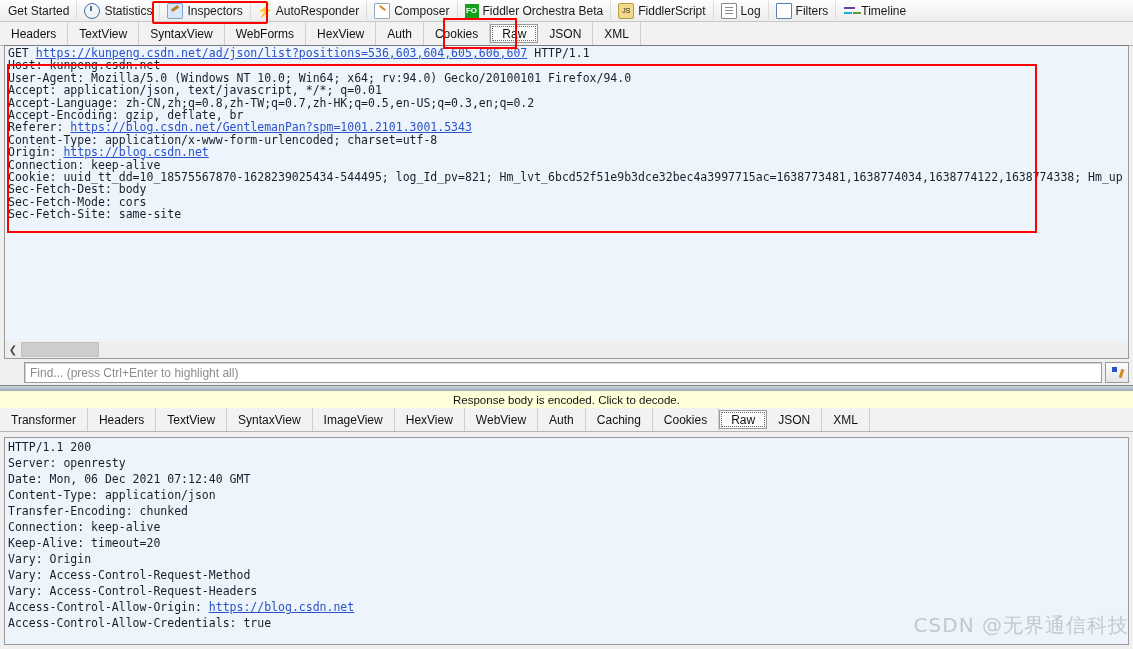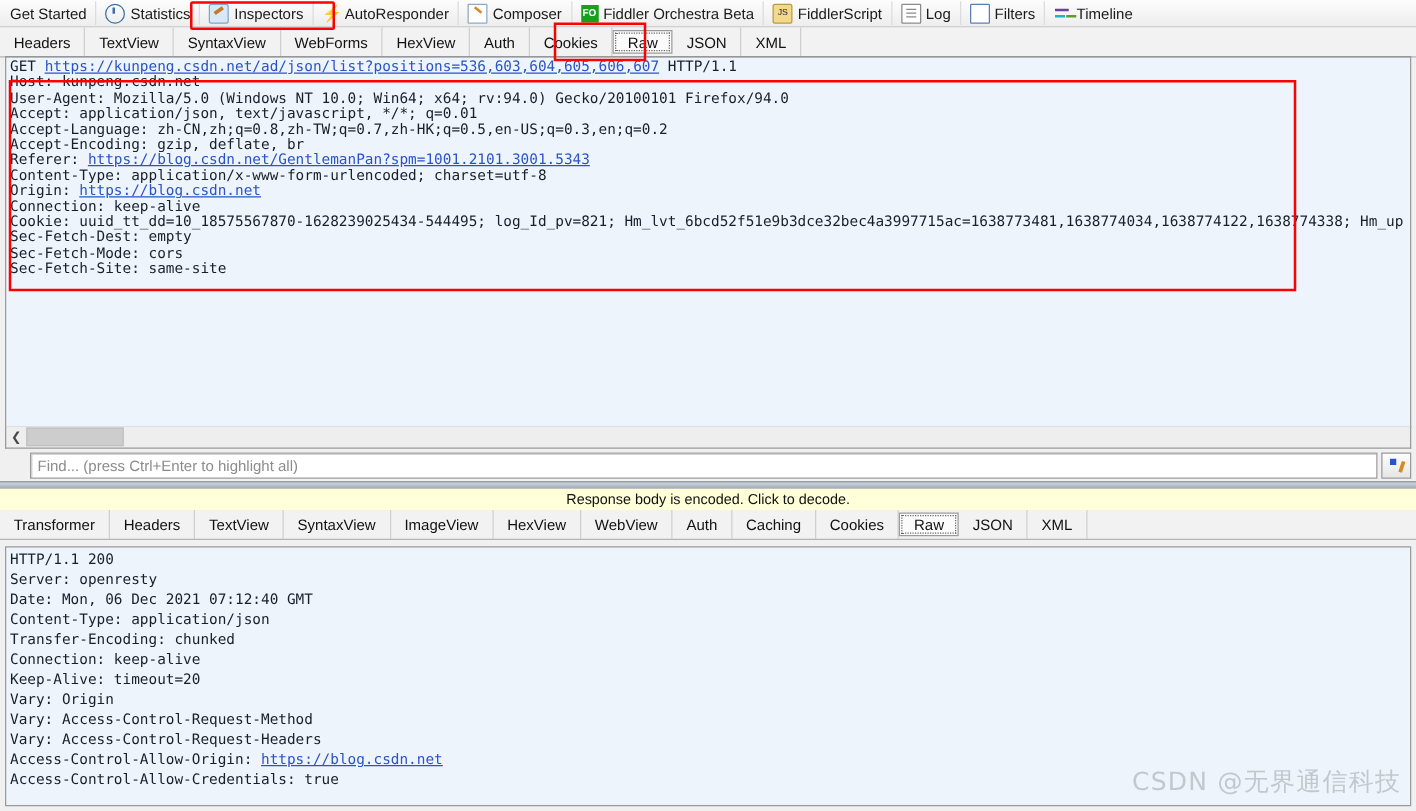--- a/index.html
+++ b/index.html
@@ -145,21 +145,21 @@
   }
 
   
   .annot{position:absolute;border:2.5px solid #f00;pointer-events:none;}
   #annot-inspectors{left:152px;top:1px;width:112px;height:19px;border-radius:2px;}
   #annot-raw{left:443px;top:18px;width:70px;height:27px;}
   #annot-headers{left:7px;top:64px;width:1026px;height:165px;}
 
   
   #watermark{
-    position:absolute;right:12px;bottom:10px;
+    position:absolute;right:4px;bottom:10px;
     font-size:20px;color:#c3c8cf;letter-spacing:1px;
     font-family:"DejaVu Sans",sans-serif;
   }
 </style>
 </head>
 <body>
 
 <div id="toolbar">
   <div class="tb-item">
     <span>Get Started</span>
@@ -241,21 +241,21 @@
 <span>Host: kunpeng.csdn.net</span>
 <span>User-Agent: Mozilla/5.0 (Windows NT 10.0; Win64; x64; rv:94.0) Gecko/20100101 Firefox/94.0</span>
 <span>Accept: application/json, text/javascript, */*; q=0.01</span>
 <span>Accept-Language: zh-CN,zh;q=0.8,zh-TW;q=0.7,zh-HK;q=0.5,en-US;q=0.3,en;q=0.2</span>
 <span>Accept-Encoding: gzip, deflate, br</span>
 <span>Referer: </span><span class="lnk">https://blog.csdn.net/GentlemanPan?spm=1001.2101.3001.5343</span>
 <span>Content-Type: application/x-www-form-urlencoded; charset=utf-8</span>
 <span>Origin: </span><span class="lnk">https://blog.csdn.net</span>
 <span>Connection: keep-alive</span>
 <span>Cookie: uuid_tt_dd=10_18575567870-1628239025434-544495; log_Id_pv=821; Hm_lvt_6bcd52f51e9b3dce32bec4a3997715ac=1638773481,1638774034,1638774122,1638774338; Hm_up</span>
-<span>Sec-Fetch-Dest: empty</span>
+<span>Sec-Fetch-Dest: body</span>
 <span>Sec-Fetch-Mode: cors</span>
 <span>Sec-Fetch-Site: same-site</span></div>
 </div>
 
 <div id="hscroll">
   <div class="arrow">❮</div>
   <div class="thumb"></div>
 </div>
 
 <div id="findbar">

